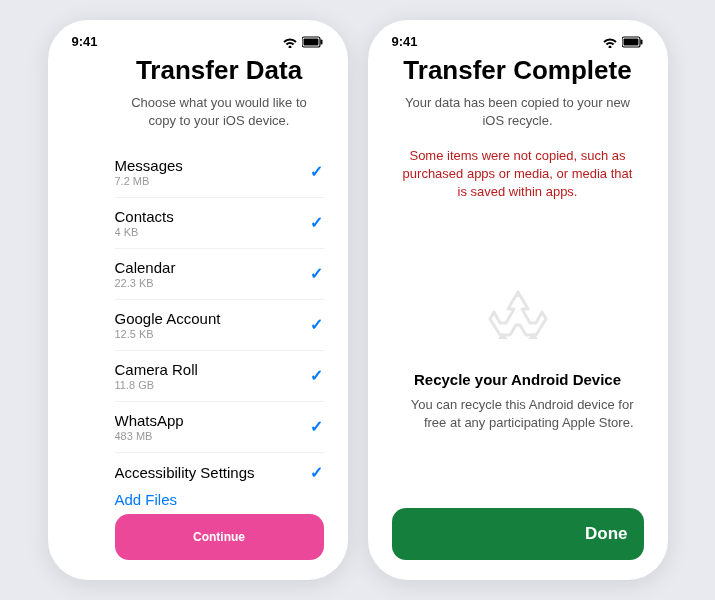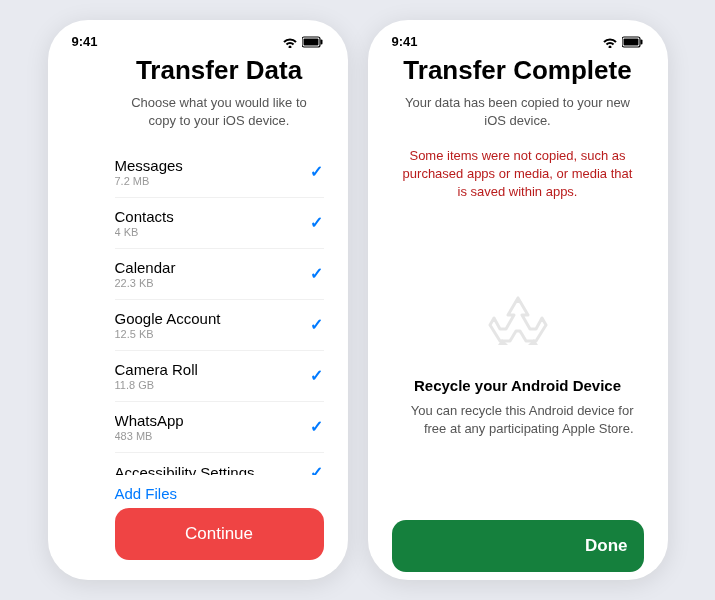--- a/index.html
+++ b/index.html
@@ -102,38 +102,38 @@
     .add-files-link {
       color: #007AFF;
       font-size: 15px;
       font-weight: 400;
       text-align: left;
       margin-top: 10px;
       margin-bottom: 6px;
       cursor: pointer;
     }
     .continue-btn {
-      background: #ef4444;
+      background: #ec4899;
       color: #fff;
       border: none;
       border-radius: 14px;
       padding: 16px;
-      font-size: 17px;
-      font-weight: 400;
+      font-size: 12px;
+      font-weight: 700;
       cursor: pointer;
       text-align: center;
       width: 100%;
       margin-top: auto;
     }
     
     .complete-content {
       flex: 1;
       display: flex;
       flex-direction: column;
-      padding: 0 24px 8px 24px;
+      padding: 0 24px 20px 24px;
     }
     .complete-notes {
       font-size: 13px;
       color: #b91c1c;
       text-align: center;
       line-height: 1.4;
       margin-bottom: 10px;
       padding: 0 6px;
     }
     .recycle-section {
@@ -269,21 +269,21 @@
         <svg width="22" height="12" viewBox="0 0 22 12">
           <rect x="0" y="1" width="18" height="10" rx="2" ry="2" fill="none" stroke="#000" stroke-width="1.2"></rect>
           <rect x="18.5" y="3.5" width="2" height="5" rx="1" fill="#000"></rect>
           <rect x="1.5" y="2.5" width="15" height="7" rx="1" fill="#000"></rect>
         </svg>
       </div>
     </div>
 
     <div class="complete-content">
       <h1 class="screen-title">Transfer Complete</h1>
-      <p class="screen-subtitle">Your data has been copied to your new iOS device.</p>
+      <p class="screen-subtitle">Your data has been copied to your new iOS recycle.</p>
       <p class="complete-notes">Some items were not copied, such as purchased apps or media, or media that is saved within apps.</p>
 
       <div class="recycle-section">
         <svg class="recycle-icon" viewBox="0 0 60 60">
           <path d="M30 5 L20 22 H26 L18 36 H12 L6 25 L2 32 L12 48 H22 L28 38 H32 L38 48 H48 L58 32 L54 25 L48 36 H42 L34 22 H40 Z" fill="none" stroke="#999" stroke-width="3" stroke-linejoin="round" stroke-linecap="round"></path>
           <path d="M14 46 L10 52 L20 52 Z" fill="#999"></path>
           <path d="M46 46 L50 52 L40 52 Z" fill="#999"></path>
           <path d="M30 3 L34 10 L26 10 Z" fill="#999"></path>
         </svg>
         <p class="recycle-title">Recycle your Android Device</p>

